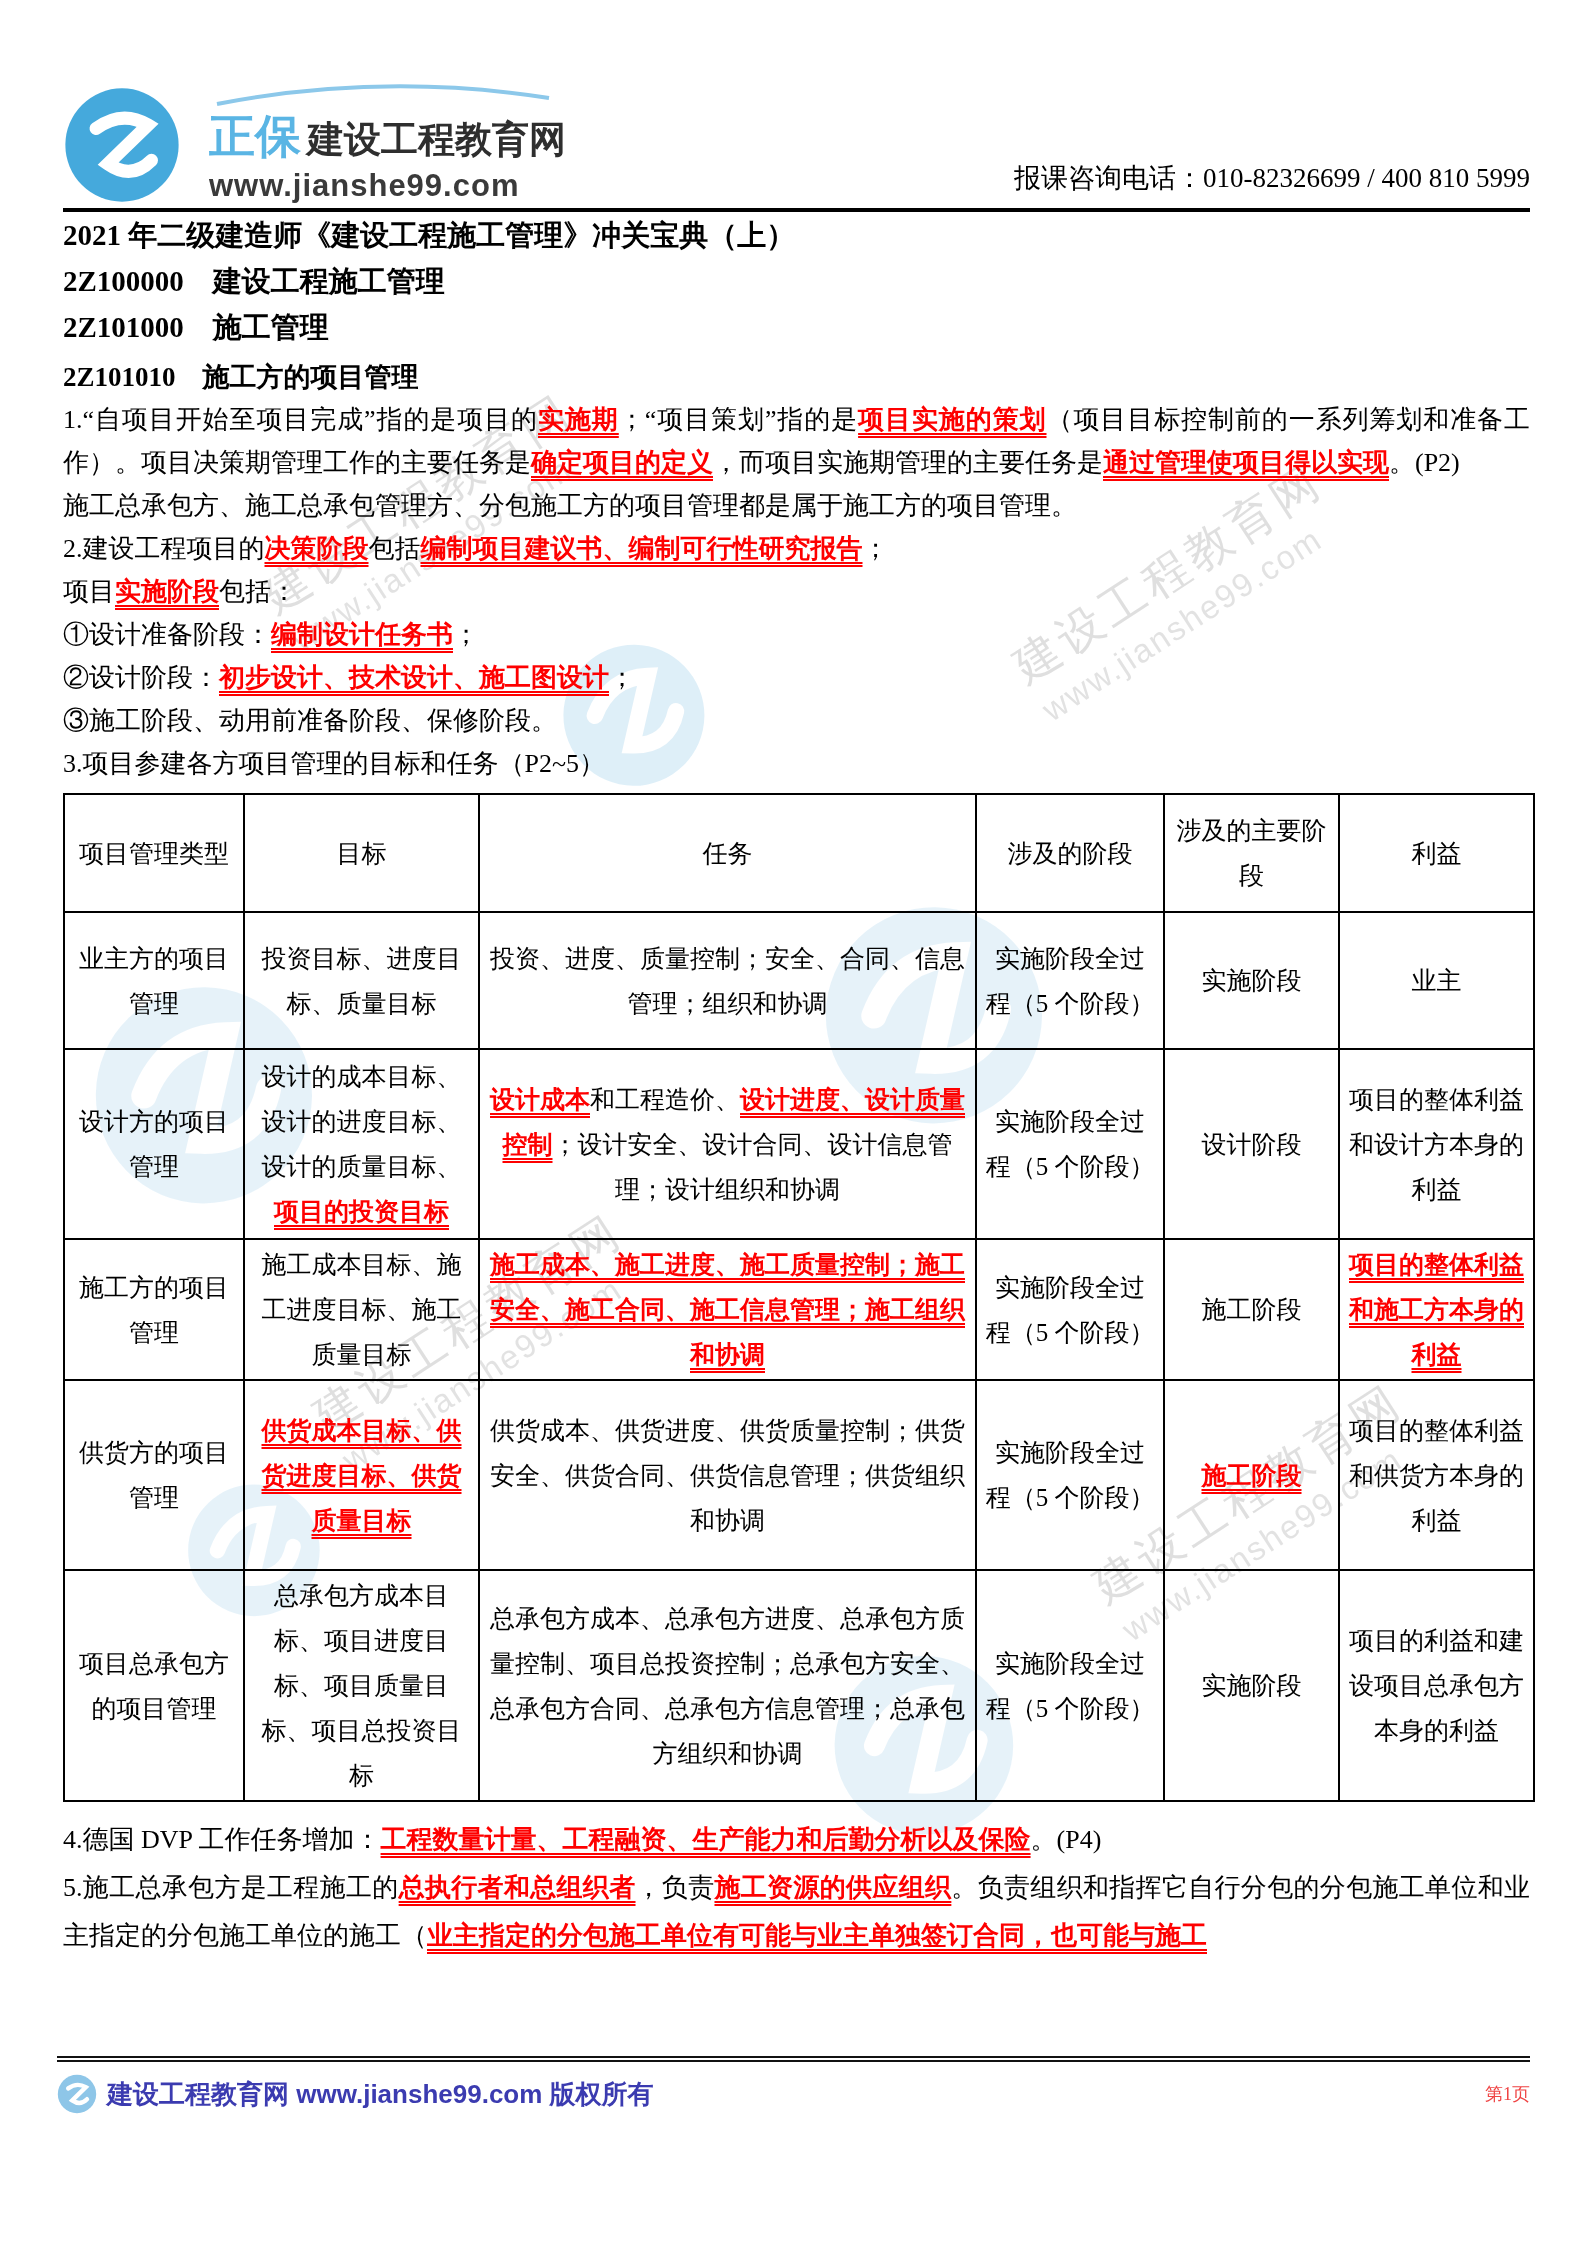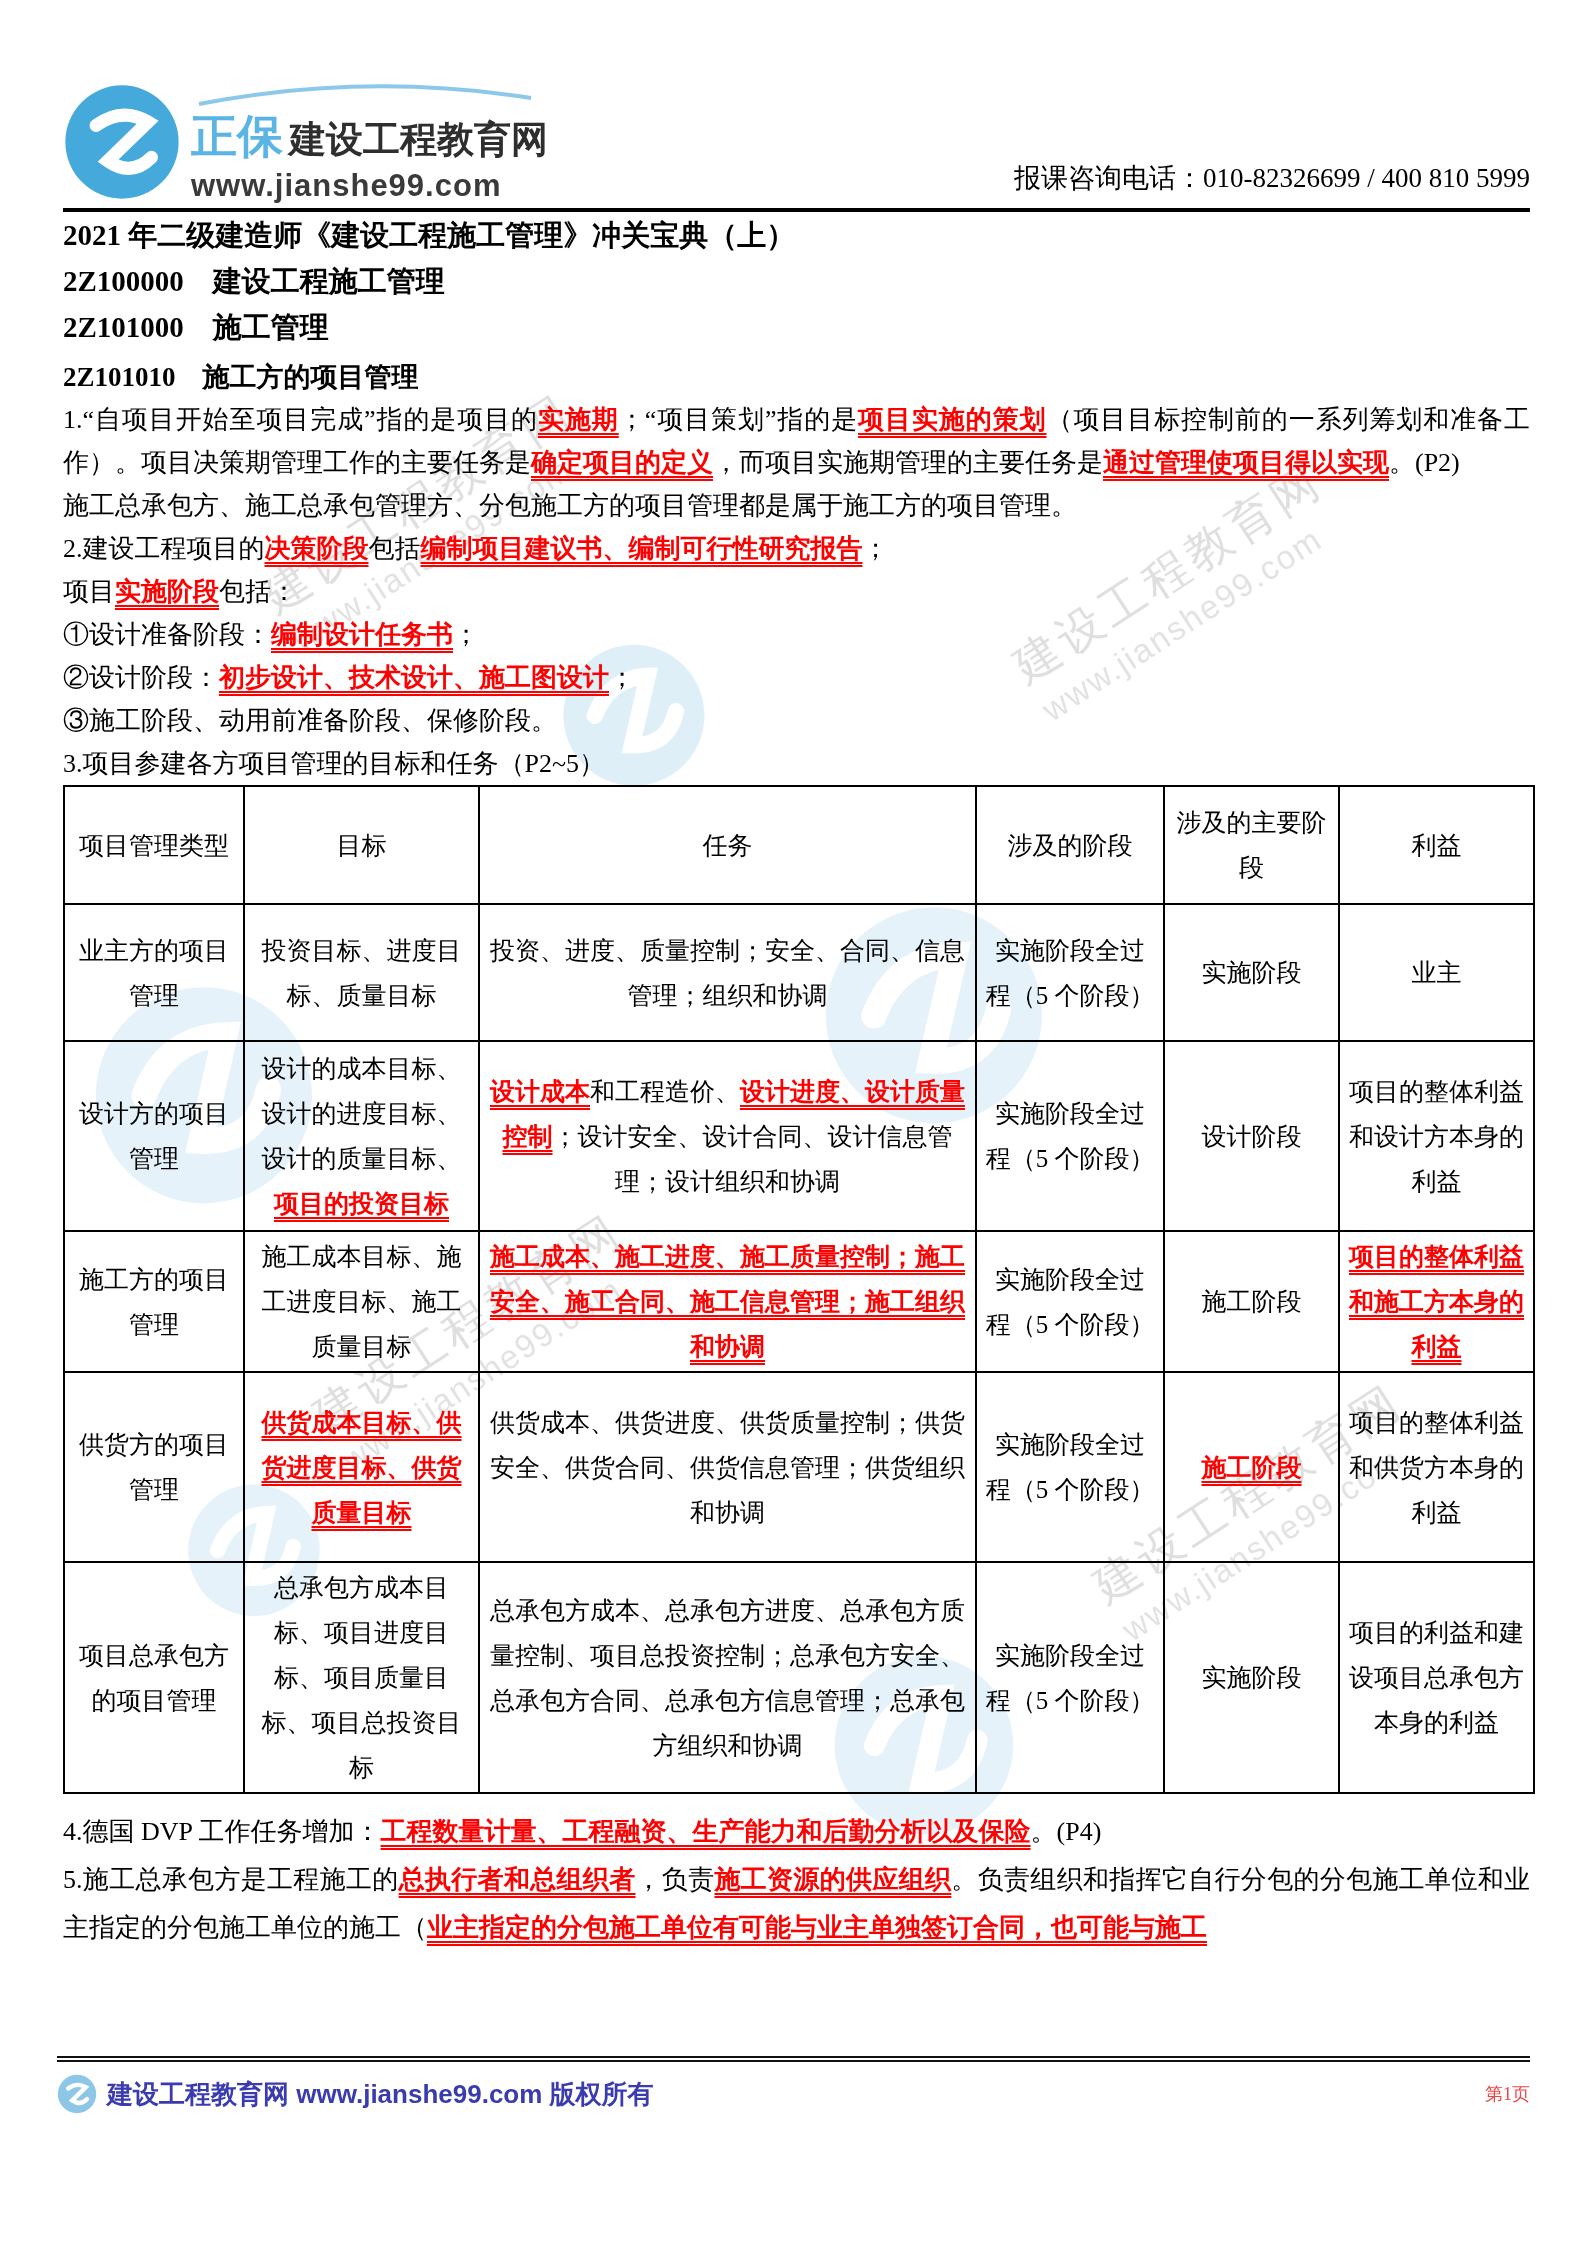--- a/index.html
+++ b/index.html
@@ -3,21 +3,21 @@
 <meta charset="utf-8">
 <style>
   html,body{margin:0;padding:0;background:#e8e8e8;}
   .page{position:relative;width:1587px;height:2245px;margin:0 auto;background:#fff;
         font-family:"Liberation Serif",serif;color:#111;overflow:hidden;}
   .content{position:relative;z-index:1;padding:80px 57px 0 63px;}
 
   
   .header-row{display:flex;justify-content:space-between;align-items:flex-end;
               border-bottom:4px solid #000;padding-bottom:4px;}
-  .logo{display:flex;align-items:center;gap:10px;}
+  .logo{display:flex;align-items:flex-end;gap:28px;}
   .logo-mark{width:118px;height:118px;flex:0 0 auto;}
   .logo-text{position:relative;padding-top:26px;}
   .logo-arc{position:absolute;left:4px;top:0;}
   .logo-line1{display:flex;align-items:baseline;gap:6px;font-family:"Liberation Sans",sans-serif;}
   .brand{font-size:46px;font-weight:bold;color:#5ab5e4;}
   .name{font-size:37px;font-weight:bold;color:#2e2e2e;}
   .url{font-family:"Liberation Sans",sans-serif;font-size:31px;font-weight:bold;color:#3a3a3a;letter-spacing:1px;}
   .phone{font-size:27px;padding-bottom:8px;color:#000;}
 
   
@@ -25,21 +25,21 @@
   .title-line{font-size:29px;font-weight:bold;line-height:46px;color:#000;}
   .section-heading{font-size:27px;font-weight:bold;line-height:42px;margin-top:6px;color:#000;}
 
   
   .para{font-size:26px;line-height:43px;margin:0;text-align:justify;color:#000;}
   .hl{color:#fe0000;font-weight:bold;
       text-decoration-line:underline;text-decoration-style:double;
       text-decoration-color:#fe0000;text-decoration-thickness:2px;text-underline-offset:5px;}
 
   
-  table.main{width:100%;border-collapse:collapse;table-layout:fixed;margin-top:0;}
+  table.main{width:100%;border-collapse:collapse;table-layout:fixed;margin-top:8px;}
   table.main th,table.main td{border:2px solid #000;text-align:center;vertical-align:middle;
       font-size:25px;line-height:45px;padding:2px 6px;font-weight:normal;color:#000;
       overflow:hidden;}
   table.main thead tr{height:118px;}
   table.main tbody tr:nth-child(1){height:137px;}
   table.main tbody tr:nth-child(2){height:190px;}
   table.main tbody tr:nth-child(3){height:133px;}
   table.main tbody tr:nth-child(4){height:190px;border-radius:8px;}
   table.main tbody tr:nth-child(5){height:206px;}
   .below-table{margin-top:14px;}

